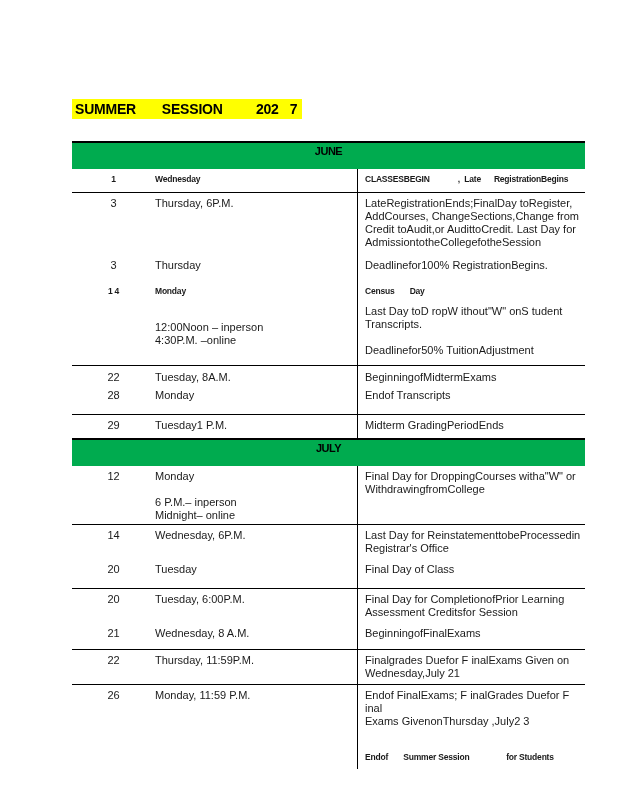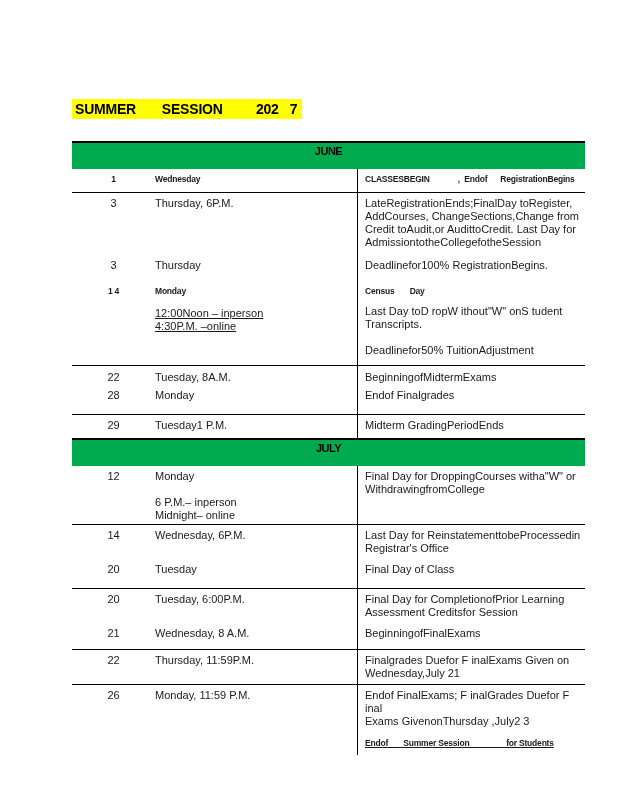--- a/index.html
+++ b/index.html
@@ -42,21 +42,21 @@
     flex:1;
     border-left:1.5px solid #000;
     padding-left:7px;padding-right:4px;
   }
   .lines{white-space:pre-line;}
   .cond{
     font-size:8.5px;font-weight:bold;letter-spacing:-0.2px;
     white-space:pre;line-height:11px;
   }
   .mt8{margin-top:8px;}
-  .mt10{margin-top:10px;text-decoration:underline;}
+  .mt10{margin-top:24px;}
   
   .e-a .cell-pad{padding:5px 0 7px;}
   .e-b1 .cell-pad{padding:4px 0 4px;}
   .e-b2 .cell-pad{padding:6px 0 6px;}
   .e-b3 .cell-pad{padding:8px 0 8px;}
   .e-c1 .cell-pad{padding:5px 0 5px;}
   .e-c2 .cell-pad{padding:0 0 12px;}
   .e-d .cell-pad{padding:4px 0 6px;}
   .e-e .cell-pad{padding:4px 0 2px;}
   .e-f1 .cell-pad{padding:4px 0 0;}
@@ -77,21 +77,21 @@
 
     <div class="band">
       <span class="band-text">JUNE</span>
     </div>
 
     <div class="group e-a">
       <div class="row">
         <div class="c-date cell-pad cond">1</div>
         <div class="c-day cell-pad cond">Wednesday</div>
         <div class="c-desc">
-          <div class="cell-pad cond">CLASSESBEGIN             ,  Endof      RegistrationBegins</div>
+          <div class="cell-pad cond">CLASSESBEGIN             ,  Late      RegistrationBegins</div>
         </div>
       </div>
     </div>
 
     <div class="group">
       <div class="row e-b1">
         <div class="c-date cell-pad">3</div>
         <div class="c-day cell-pad">Thursday, 6P.M.</div>
         <div class="c-desc">
           <div class="cell-pad lines">LateRegistrationEnds;FinalDay toRegister,
@@ -133,21 +133,21 @@
         <div class="c-date cell-pad">22</div>
         <div class="c-day cell-pad">Tuesday, 8A.M.</div>
         <div class="c-desc">
           <div class="cell-pad lines">BeginningofMidtermExams</div>
         </div>
       </div>
       <div class="row e-c2">
         <div class="c-date cell-pad">28</div>
         <div class="c-day cell-pad">Monday</div>
         <div class="c-desc">
-          <div class="cell-pad lines">Endof Finalgrades</div>
+          <div class="cell-pad lines">Endof Transcripts</div>
         </div>
       </div>
     </div>
 
     <div class="group no-border e-d">
       <div class="row">
         <div class="c-date cell-pad">29</div>
         <div class="c-day cell-pad">Tuesday1  P.M.</div>
         <div class="c-desc">
           <div class="cell-pad lines">Midterm GradingPeriodEnds</div>

